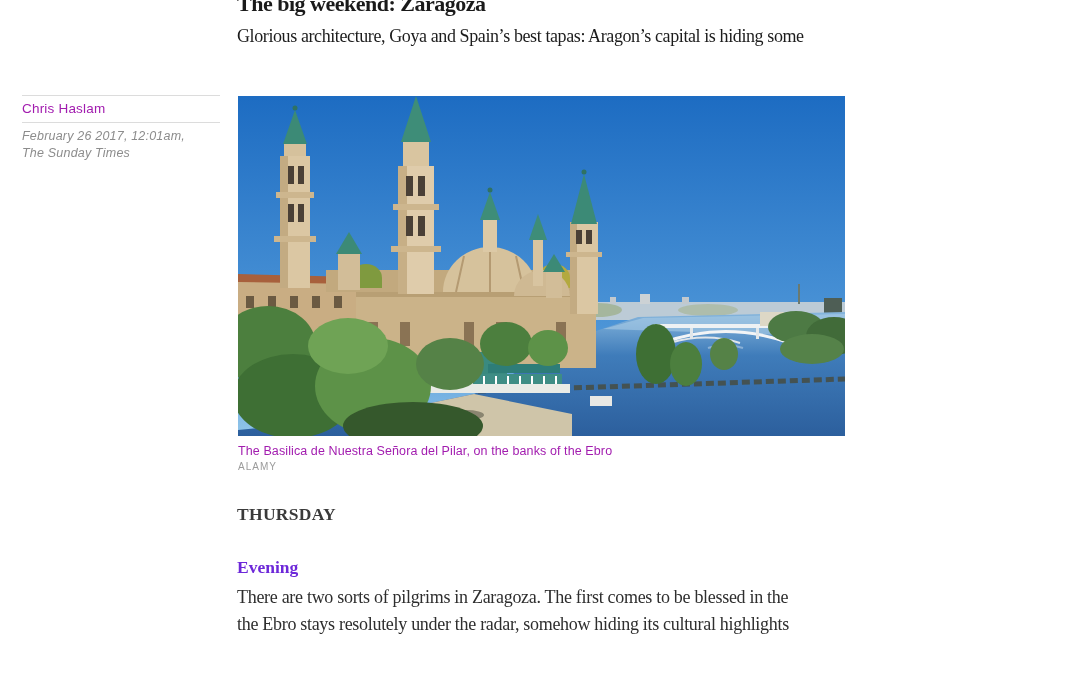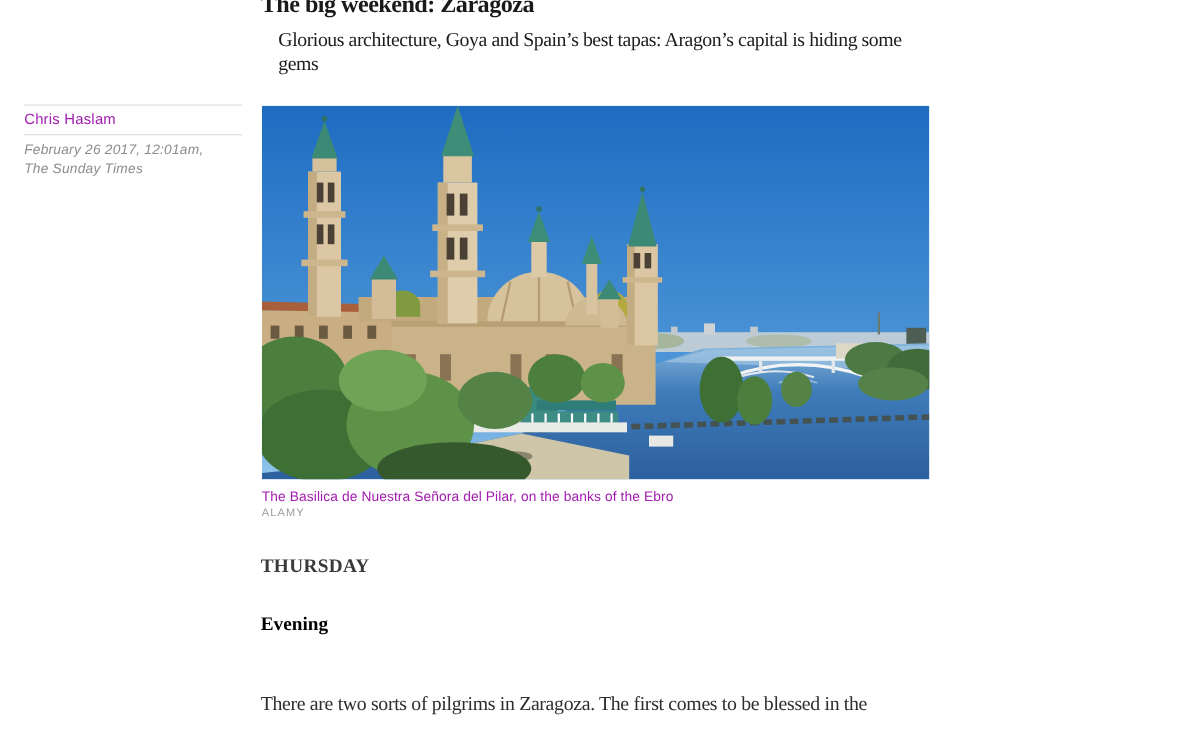--- a/index.html
+++ b/index.html
@@ -7,21 +7,21 @@
        font-family:"Liberation Serif",serif;}
   .page{position:relative;width:1080px;height:675px;overflow:hidden;background:#fff;}
 
   
   .headline{position:absolute;left:237px;top:-24px;font-family:"Liberation Serif",serif;
             font-weight:700;font-size:22px;color:#1a1a1a;white-space:nowrap;letter-spacing:-0.5px;}
 
   
   .standfirst{position:absolute;left:237px;top:25px;color:#1c1c1c;font-size:18px;
               line-height:22px;letter-spacing:-0.4px;}
-  .standfirst div{white-space:nowrap;margin-left:16px;}
+  .standfirst div{white-space:nowrap;}
 
   
   .rail{position:absolute;left:22px;top:0;width:198px;font-family:"Liberation Sans",sans-serif;}
   .rail .rule{position:absolute;left:0;width:198px;height:1px;background:#dcdcdc;}
   .rule-top{top:95px;}
   .rule-mid{top:122px;}
   .byline{position:absolute;left:0;top:101px;font-size:13.5px;color:#a21caf;text-decoration:none;
           letter-spacing:0.2px;cursor:pointer;}
   .dateblock{position:absolute;left:0;top:128px;font-size:12.5px;line-height:16.5px;color:#8c8c8c;
              letter-spacing:0.2px;font-style:italic;}
@@ -32,35 +32,34 @@
 
   
   .caption{position:absolute;left:238px;top:444px;font-family:"Liberation Sans",sans-serif;
            font-size:12.5px;color:#a21caf;letter-spacing:0.1px;}
   .credit{position:absolute;left:238px;top:461px;font-family:"Liberation Sans",sans-serif;
           font-size:10px;color:#9b9b9b;letter-spacing:1px;}
 
   
   .day-heading{position:absolute;left:237px;top:504px;font-size:17.5px;font-weight:700;
                color:#3a3a3a;letter-spacing:0.3px;text-align:center;}
-  .sub-heading{position:absolute;left:237px;top:557px;font-size:17.5px;font-weight:700;color:#000000;}
+  .sub-heading{position:absolute;left:237px;top:557px;font-size:17.5px;font-weight:700;color:#6d28d9;}
   .body-par{position:absolute;left:237px;top:584px;width:640px;font-size:18px;line-height:27.4px;
             color:#2e2e2e;letter-spacing:-0.3px;}
-  .body-par div{white-space:nowrap;margin-top:42px;}
+  .body-par div{white-space:nowrap;}
 </style>
 </head>
 <body>
 
 <div class="page">
 
   <h1 class="headline">The big weekend: Zaragoza</h1>
 
   <div class="standfirst">
     <div>Glorious architecture, Goya and Spain’s best tapas: Aragon’s capital is hiding some</div>
-    <div>gems</div>
   </div>
 
   <div class="rail">
     <div class="rule rule-top"></div>
     <a class="byline">Chris Haslam</a>
     <div class="rule rule-mid"></div>
     <div class="dateblock">
       <div>February 26 2017, 12:01am,</div>
       <div>The Sunday Times</div>
     </div>

